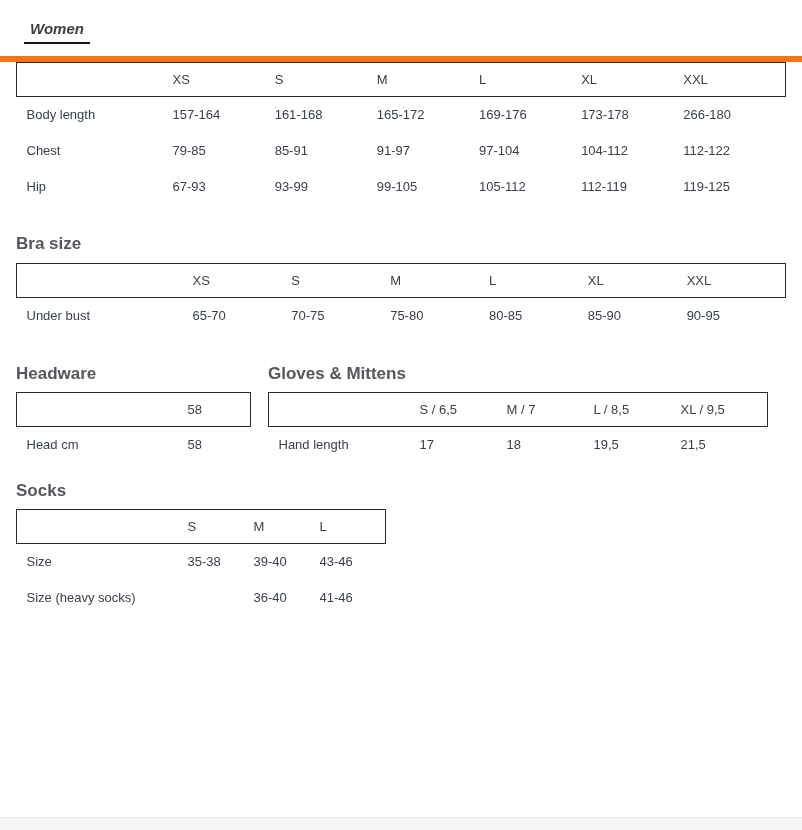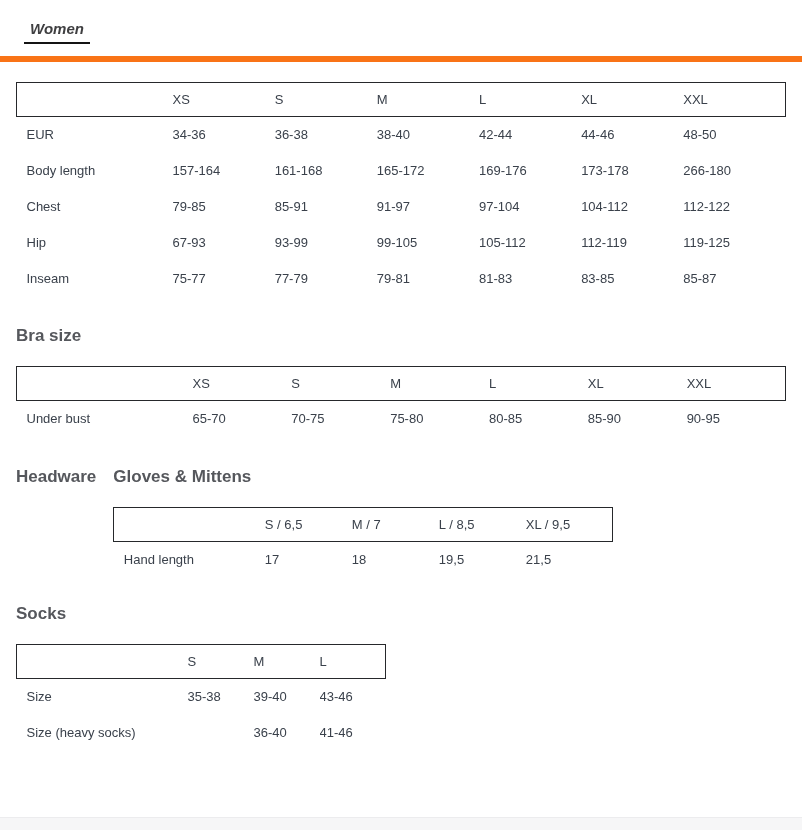--- a/index.html
+++ b/index.html
@@ -32,30 +32,29 @@
   .content { padding: 0 16px; }
   h2.section-title {
     margin: 0;
     font-size: 17px;
     font-weight: 700;
     color: #55575c;
     line-height: 20px;
   }
   #size-guides-title { margin-top: 26px; margin-bottom: 9px; }
   #bra-title        { margin-top: 29px; margin-bottom: 9px; }
-  #socks-title      { margin-top: 26px; margin-bottom: 8px; }
+  #socks-title      { margin-top: 18px; margin-bottom: 8px; }
   .twocol { display: flex; gap: 17px; margin-top: 30px; }
   .twocol h2.section-title { margin-bottom: 8px; }
 
   table {
     border-collapse: collapse;
     table-layout: fixed;
     font-size: 13px;
     color: #3a414b;
-    margin-top: 20px;
   }
   thead tr { border: 1px solid #26282b; }
   th {
     font-weight: normal;
     text-align: left;
     padding: 9px 0 9px 0;
     line-height: 15px;
     white-space: nowrap;
     overflow: hidden;
   }
@@ -112,29 +111,20 @@
         <th>XS</th>
         <th>S</th>
         <th>M</th>
         <th>L</th>
         <th>XL</th>
         <th>XXL</th>
       </tr>
     </thead>
     <tbody>
       <tr>
-        <td class="label">EUR</td>
-        <td>34-36</td>
-        <td>36-38</td>
-        <td>38-40</td>
-        <td>42-44</td>
-        <td>44-46</td>
-        <td>48-50</td>
-      </tr>
-      <tr>
         <td class="label">Body length</td>
         <td>157-164</td>
         <td>161-168</td>
         <td>165-172</td>
         <td>169-176</td>
         <td>173-178</td>
         <td>266-180</td>
       </tr>
       <tr>
         <td class="label">Chest</td>
@@ -147,29 +137,20 @@
       </tr>
       <tr>
         <td class="label">Hip</td>
         <td>67-93</td>
         <td>93-99</td>
         <td>99-105</td>
         <td>105-112</td>
         <td>112-119</td>
         <td>119-125</td>
       </tr>
-      <tr>
-        <td class="label">Inseam</td>
-        <td>75-77</td>
-        <td>77-79</td>
-        <td>79-81</td>
-        <td>81-83</td>
-        <td>83-85</td>
-        <td>85-87</td>
-      </tr>
     </tbody>
   </table>
 
   <h2 class="section-title" id="bra-title">Bra size</h2>
   <table class="t-bra">
     <colgroup>
         <col class="c-label">
         <col>
         <col>
         <col>
@@ -197,20 +178,38 @@
         <td>80-85</td>
         <td>85-90</td>
         <td>90-95</td>
       </tr>
     </tbody>
   </table>
 
   <div class="twocol">
     <div>
       <h2 class="section-title">Headware</h2>
+      <table class="t-headware">
+        <colgroup>
+            <col class="c-label">
+            <col>
+          </colgroup>
+        <thead>
+          <tr>
+            <th class="label"></th>
+            <th>58</th>
+          </tr>
+        </thead>
+        <tbody>
+          <tr>
+            <td class="label">Head cm</td>
+            <td>58</td>
+          </tr>
+        </tbody>
+      </table>
     </div>
 
     <div>
       <h2 class="section-title">Gloves &amp; Mittens</h2>
       <table class="t-gloves">
         <colgroup>
             <col class="c-label">
             <col>
             <col>
             <col>

